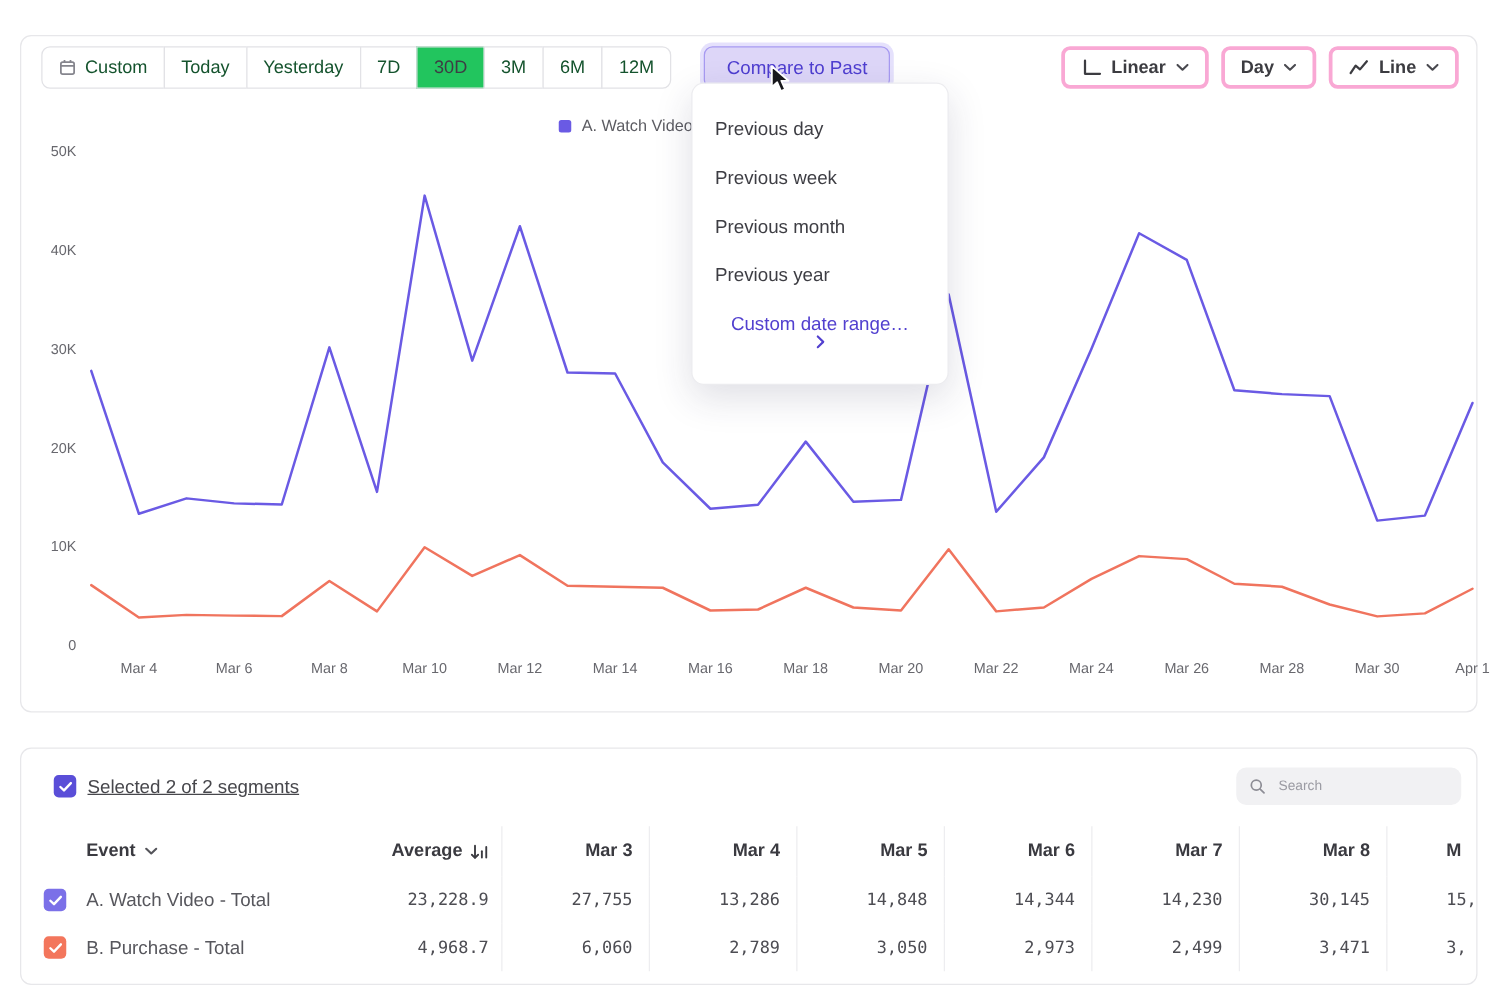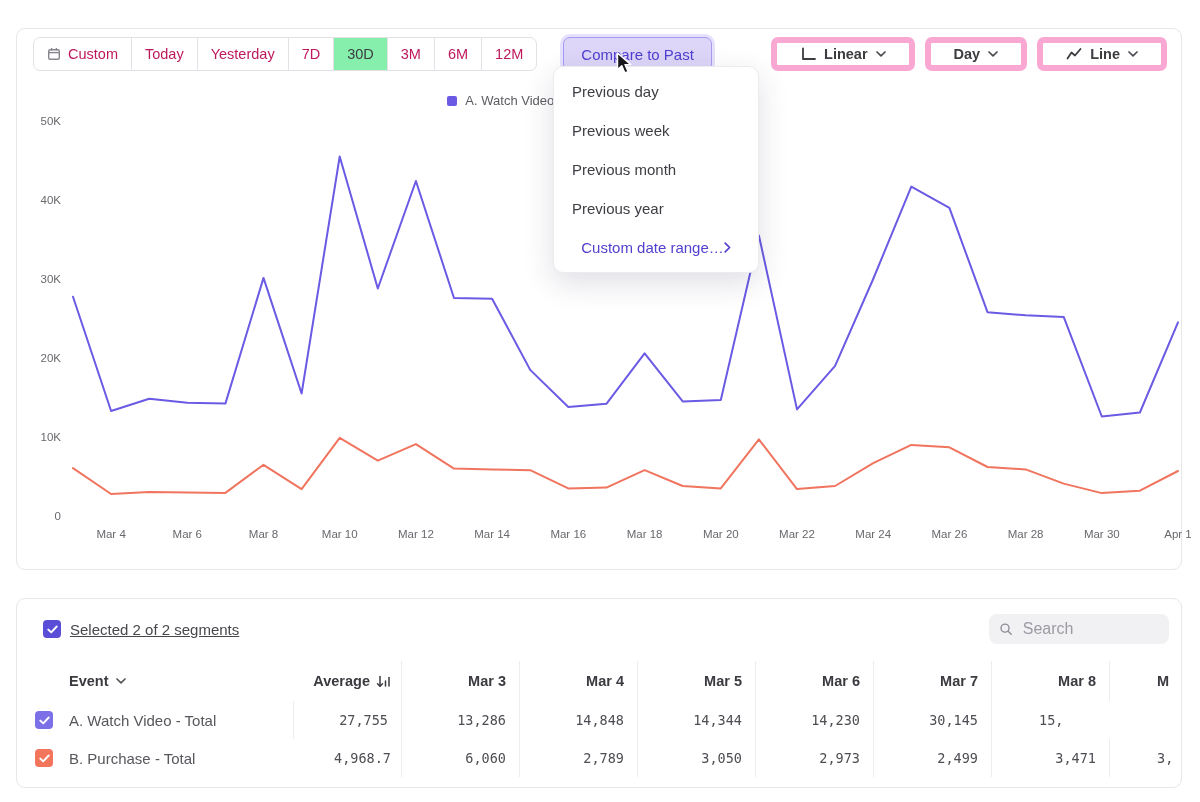--- a/index.html
+++ b/index.html
@@ -11,55 +11,55 @@
     color:#3f3f45;
   }
   .card { position:absolute; background:#fff; border:1px solid #e7e7ea; border-radius:9px; }
   .top-card { left:16px; top:28px; width:1166px; height:542px; }
   .bottom-card { left:16px; top:598px; width:1166px; height:190px; overflow:hidden; }
 
   
   .toolbar { position:absolute; left:16px; right:14px; top:6px; height:38px; display:flex; align-items:center; z-index:5; }
   .seg-group { display:flex; }
   .seg-btn { display:flex; align-items:center; gap:7px; height:34px; padding:0 13px; background:#fff;
-    border:1px solid #e2e2e6; margin-left:-1px; font-family:inherit; font-size:14.5px; color:#be185d; cursor:pointer; }
+    border:1px solid #e2e2e6; margin-left:-1px; font-family:inherit; font-size:14.5px; color:#14532d; cursor:pointer; }
   .seg-btn:first-child { border-radius:7px 0 0 7px; margin-left:0; }
   .seg-btn:last-child { border-radius:0 7px 7px 0; }
-  .seg-btn.active { background:#86efac; color:#3d3d44;justify-content:flex-end; }
+  .seg-btn.active { background:#22c55e; color:#3d3d44;justify-content:flex-end; }
   .compare-btn { margin-left:26px; height:34px; padding:0 17px; border-radius:7px; background:#ddd6f8;
     border:1px solid #a79af1; box-shadow:0 0 0 3px rgba(137,119,240,0.22); color:#4e3ed0;
     font-size:15px; font-family:inherit; cursor:pointer; }
   .right-controls { margin-left:auto; display:flex; gap:10px; }
-  .ctrl-btn { display:flex; align-items:center; gap:8px; height:34px; padding:0 23px;
-    border:6px solid #f9a8d4; border-radius:7px; background:#fff; font-family:inherit;
+  .ctrl-btn { display:flex; align-items:center; gap:8px; height:34px; padding:0 13px;
+    border:3px solid #f9a8d4; border-radius:7px; background:#fff; font-family:inherit;
     font-size:14.5px; font-weight:bold; color:#3c3c41; cursor:pointer; }
 
   
   .chart { position:absolute; left:0; top:0; z-index:1; overflow:visible; }
   .tick { font-family:"Liberation Sans", sans-serif; font-size:11.5px; fill:#68686e; }
   .legend { position:absolute; left:0; right:0; top:64px; display:flex; justify-content:center; gap:30px; z-index:2; }
   .legend-item { display:flex; align-items:center; gap:8px; font-size:13px; color:#5c5c62; }
   .legend-swatch { width:10px; height:10px; border-radius:2px; display:inline-block; }
 
   
   .menu { position:absolute; left:553px; top:66px; width:206px; background:#fff; border:1px solid #ececef;
-    border-radius:10px; box-shadow:0 10px 30px rgba(40,40,80,0.15); padding:5px 0; z-index:50; }
+    border-radius:10px; box-shadow:0 10px 30px rgba(40,40,80,0.15); padding:17px 0; z-index:50; }
   .menu-item { padding:11px 18px; font-size:15px; color:#3d3d43; cursor:pointer; }
-  .menu-item.custom { color:#5240cf; display:flex; align-items:center; justify-content:center; }
+  .menu-item.custom { color:#5240cf; display:flex; align-items:center; justify-content:flex-start;flex-direction:column; }
 
   .cursor { position:absolute; left:616px; top:52px; z-index:60; pointer-events:none; }
 
   
   .card-head { position:absolute; left:26px; right:12px; top:14px; height:32px; display:flex; align-items:center; }
   .checkbox { width:18px; height:18px; border-radius:4px; display:inline-flex; align-items:center; justify-content:center; flex:none; cursor:pointer; }
   .cb-header { background:#5a4ed8; }
   .selected-label { margin-left:9px; font-size:15px; color:#47474c;text-decoration:underline; }
   .search { margin-left:auto; width:180px; height:30px; background:#f1f1f3; border-radius:8px;
     display:flex; align-items:center; padding:0 10px; gap:8px; }
-  .search input { border:none; background:transparent; outline:none; font-size:16px; color:#45454b; width:100%; font-family:inherit; }
+  .search input { border:none; background:transparent; outline:none; font-size:11px; color:#45454b; width:100%; font-family:inherit; }
   .search input::placeholder { color:#9b9ba3; }
 
   .table { position:absolute; left:0; top:62px; width:1166px; }
   .trow { display:grid; grid-template-columns:52px 224px 108px repeat(6,118px) 74px; align-items:stretch; height:38px; }
   .trow.thead { height:40px; }
   .cell { display:flex; align-items:center; height:100%; }
   .cb-cell { padding-left:18px; }
   .thead .cell { font-weight:bold; color:#3a3a40; font-size:14.5px; }
   .event-head, .event-label { font-size:15px; color:#57575d; gap:7px; }
   .num { justify-content:flex-end; padding-right:13px; }
@@ -235,20 +235,21 @@
       </div>
       <div class="trow">
         <div class="cell cb-cell">
           <span class="checkbox" style="background: rgb(123, 112, 232);">
             <svg width="11" height="9" viewBox="0 0 11 9">
               <polyline points="1.3,4.6 4.2,7.3 9.7,1.5" fill="none" stroke="#fff" stroke-width="1.9" stroke-linecap="round" stroke-linejoin="round"></polyline>
             </svg>
           </span>
         </div>
         <div class="cell event-label">A. Watch Video - Total</div>
+        <div class="cell num avg mono">23,228.9</div>
         <div class="cell num sep mono">27,755</div>
         <div class="cell num sep mono">13,286</div>
         <div class="cell num sep mono">14,848</div>
         <div class="cell num sep mono">14,344</div>
         <div class="cell num sep mono">14,230</div>
         <div class="cell num sep mono">30,145</div>
         <div class="cell sep partial mono">15,</div>
       </div>
       <div class="trow">
         <div class="cell cb-cell">

